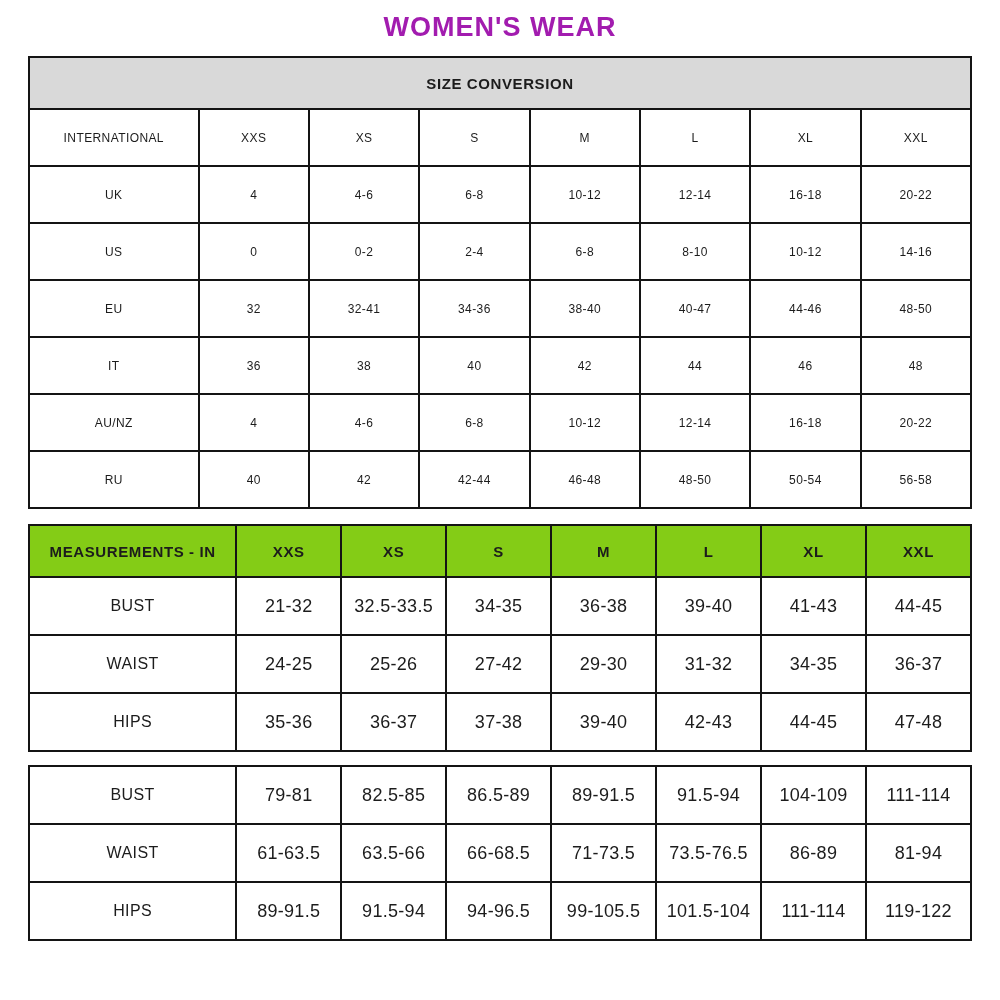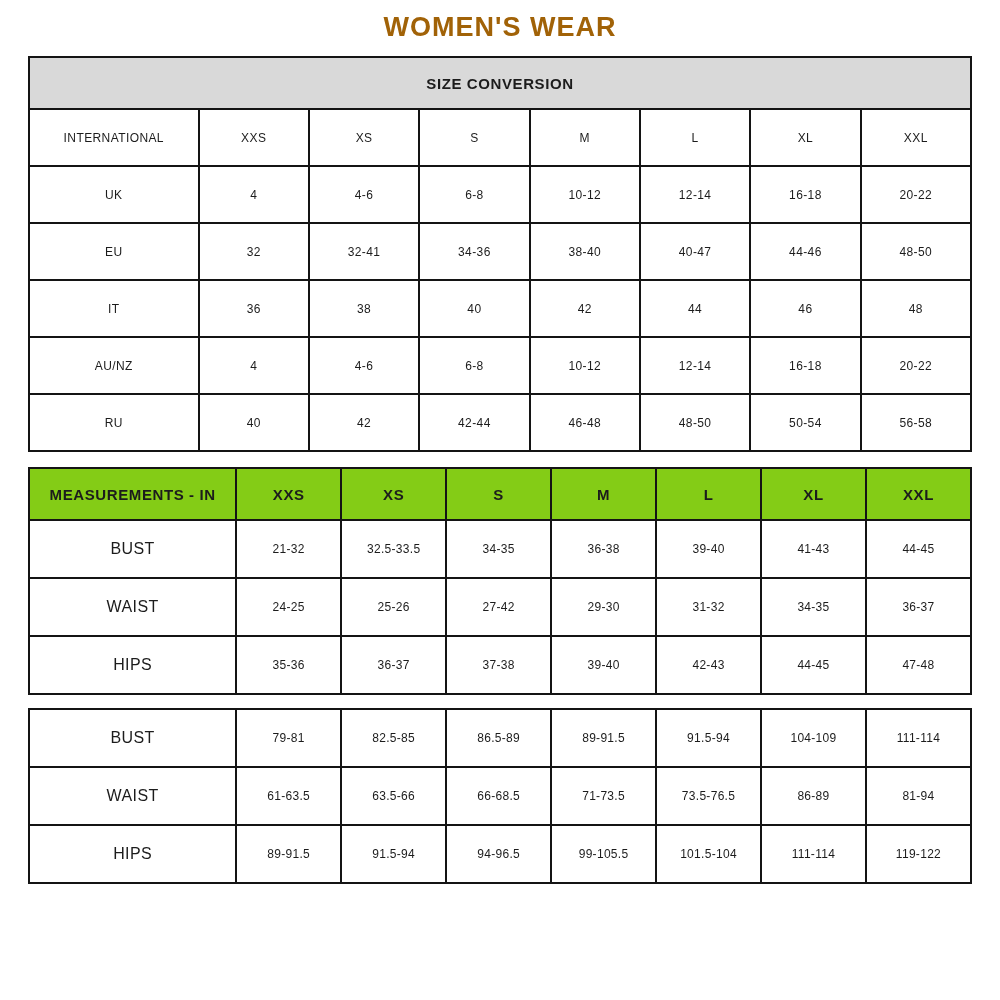--- a/index.html
+++ b/index.html
@@ -15,21 +15,21 @@
     box-sizing: border-box;
     padding: 12px 28px 0 28px;
     background: #ffffff;
   }
   .page-title {
     margin: 0 0 13px 0;
     text-align: center;
     font-size: 27px;
     font-weight: 700;
     letter-spacing: 1px;
-    color: #a16207;
+    color: #a21caf;
   }
   table {
     width: 100%;
     border-collapse: collapse;
     table-layout: fixed;
   }
   td {
     border: 2px solid #141414;
     text-align: center;
     vertical-align: middle;
@@ -52,21 +52,21 @@
   .t23 { margin-bottom: 13px; }
   .t23 col.c-label { width: 22%; }
   .t23 td.band {
     height: 50px;
     background: #84cc16;
     font-weight: 700;
     font-size: 15px;
     letter-spacing: 0.6px;
   }
   .t23 td.lbl { height: 56px; font-size: 16px; letter-spacing: 0.4px; }
-  .t23 td.val { font-size: 12px; letter-spacing: 0.3px; }
+  .t23 td.val { font-size: 18px; letter-spacing: 0.3px; }
 </style>
 </head>
 <body>
 
 <div class="page">
 
   <h1 class="page-title">WOMEN'S WEAR</h1>
 
   <table class="t1">
     <colgroup>
@@ -97,20 +97,30 @@
         <td>UK</td>
         <td>4</td>
         <td>4-6</td>
         <td>6-8</td>
         <td>10-12</td>
         <td>12-14</td>
         <td>16-18</td>
         <td>20-22</td>
       </tr>
       <tr>
+        <td>US</td>
+        <td>0</td>
+        <td>0-2</td>
+        <td>2-4</td>
+        <td>6-8</td>
+        <td>8-10</td>
+        <td>10-12</td>
+        <td>14-16</td>
+      </tr>
+      <tr>
         <td>EU</td>
         <td>32</td>
         <td>32-41</td>
         <td>34-36</td>
         <td>38-40</td>
         <td>40-47</td>
         <td>44-46</td>
         <td>48-50</td>
       </tr>
       <tr>

